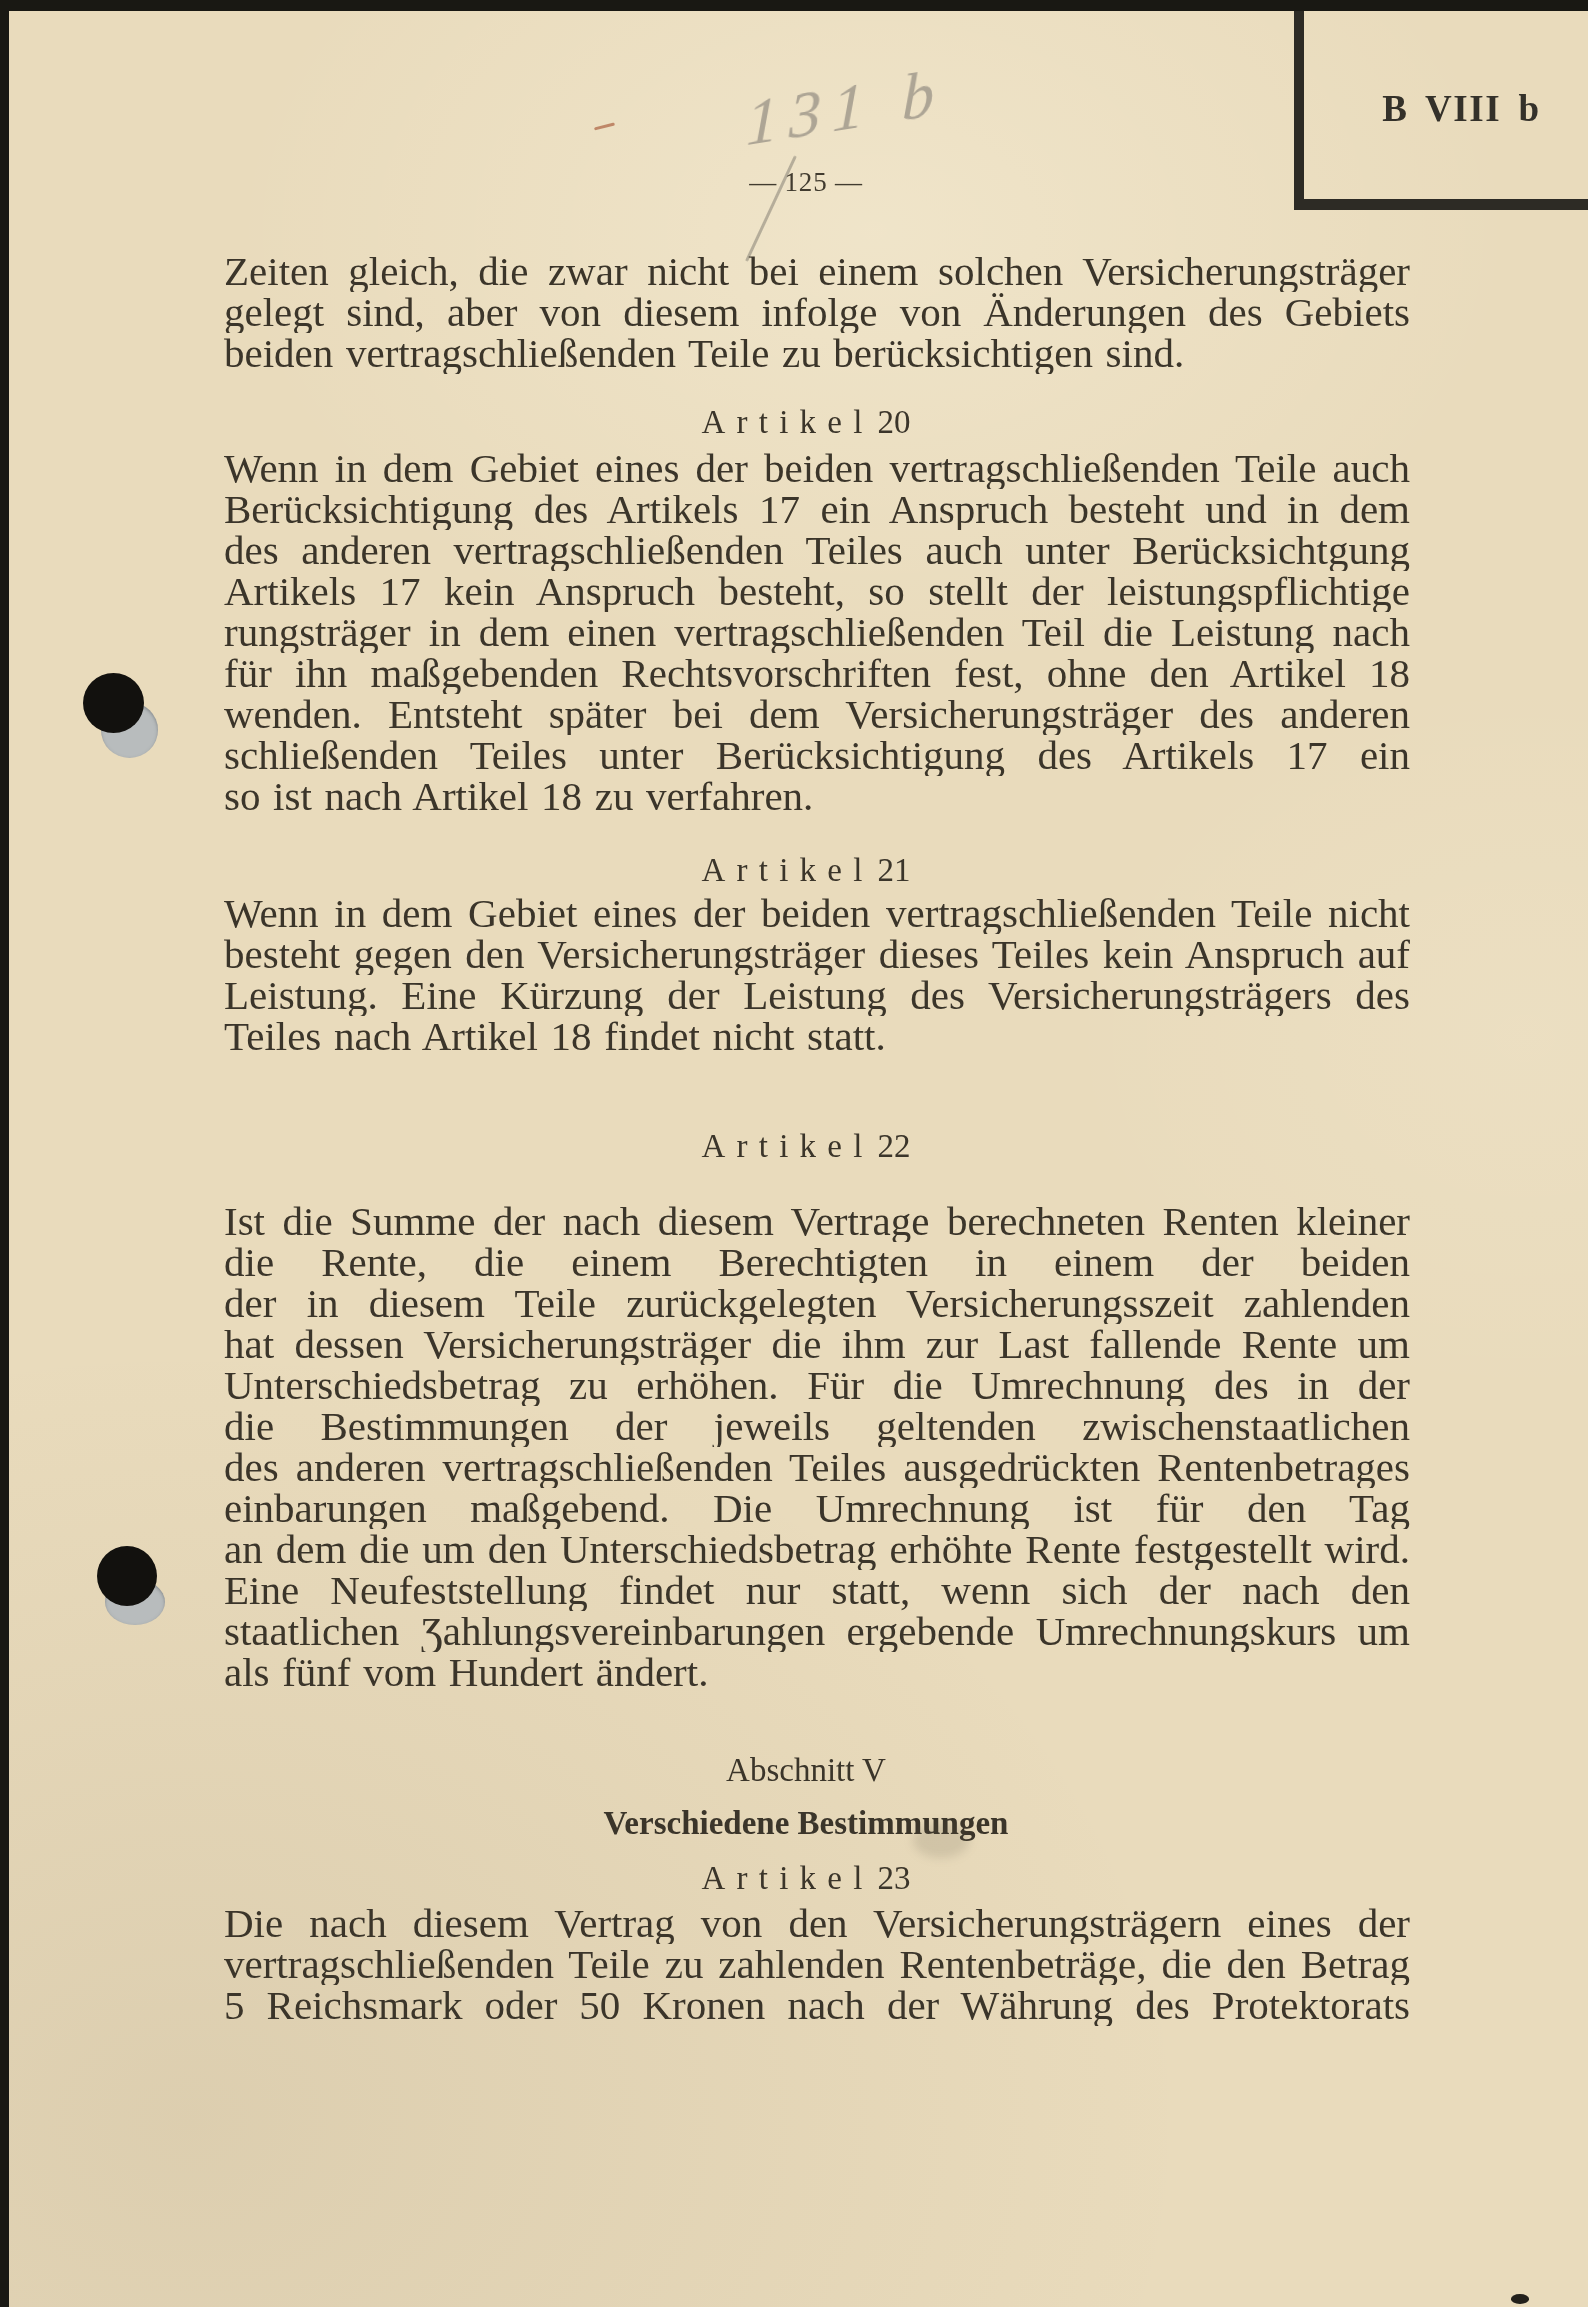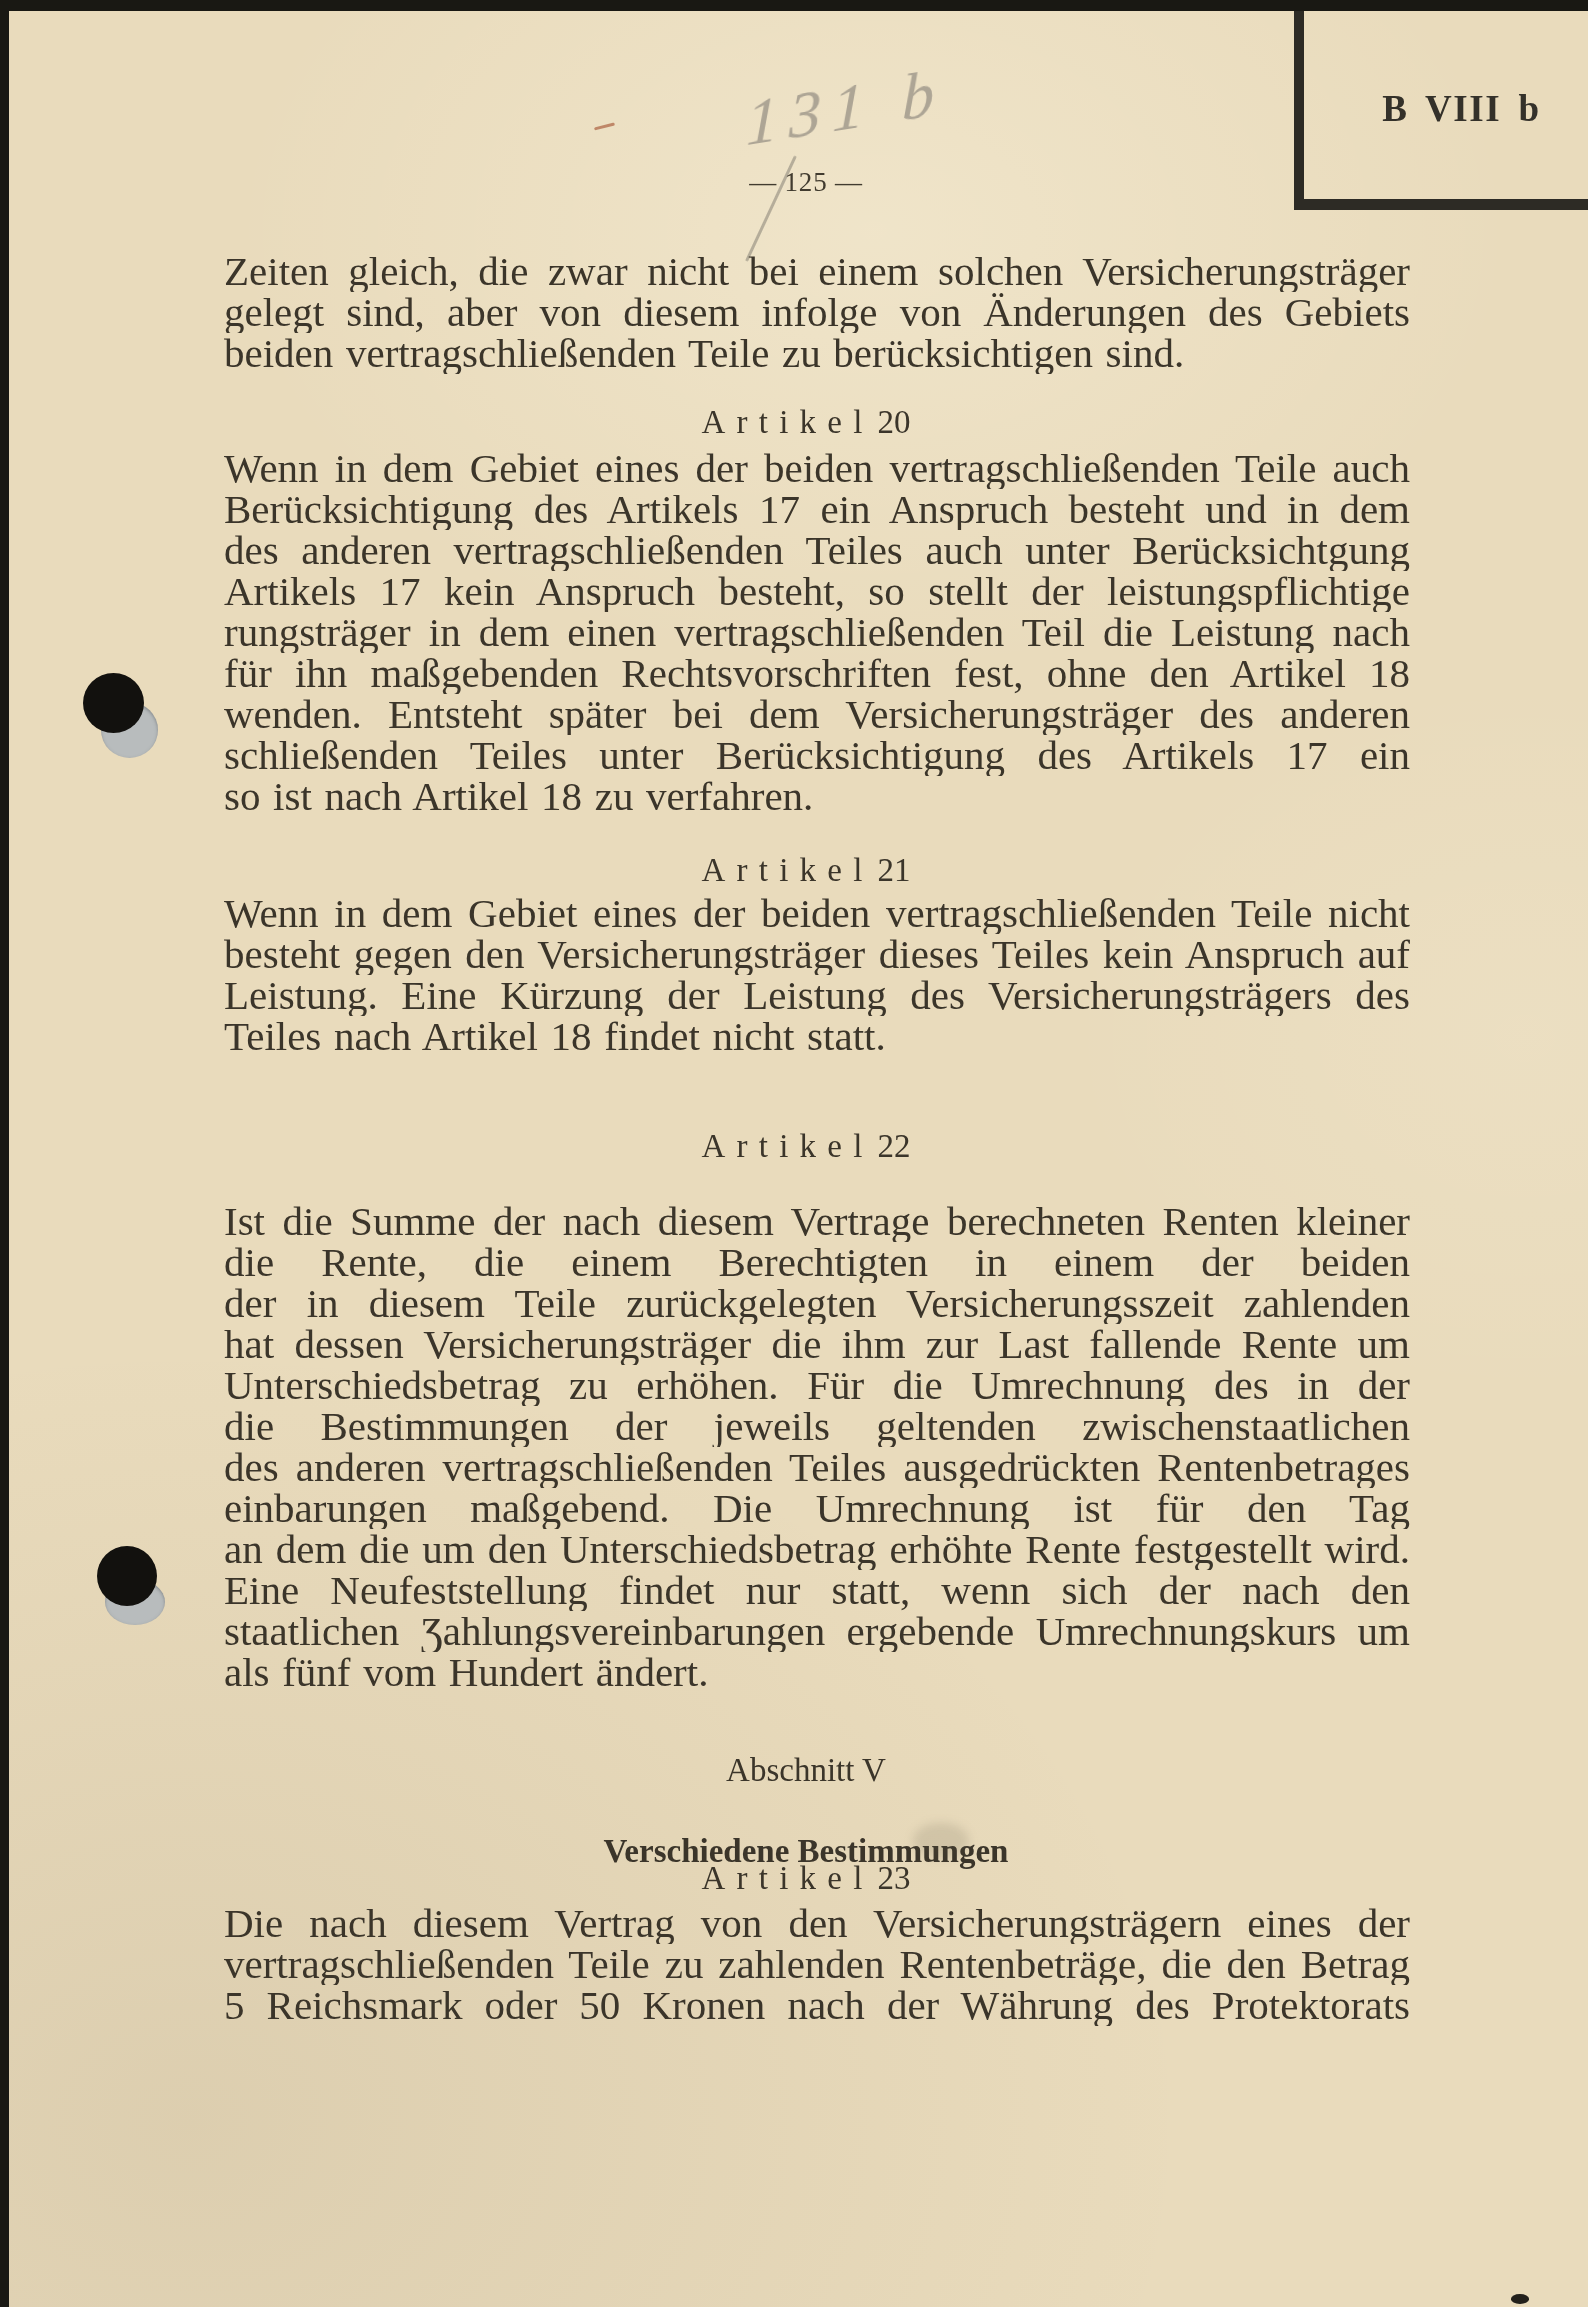--- a/index.html
+++ b/index.html
@@ -86,21 +86,21 @@
   .sec-subtitle{font-weight:bold;}
 
   .t-intro{top:251px;}
   .t-h20{top:402px;}
   .t-p20{top:448px;}
   .t-h21{top:850px;}
   .t-p21{top:893px;}
   .t-h22{top:1126px;}
   .t-p22{top:1169px;margin-top:32px;}
   .t-sec{top:1750px;}
-  .t-secsub{top:1803px;margin-top:28px;}
+  .t-secsub{top:1803px;}
   .t-h23{top:1858px;}
   .t-p23{top:1903px;}
 </style>
 </head>
 <body>
 
 <div class="page">
 
   <div class="scan-top"></div>
   <div class="scan-left"></div>

